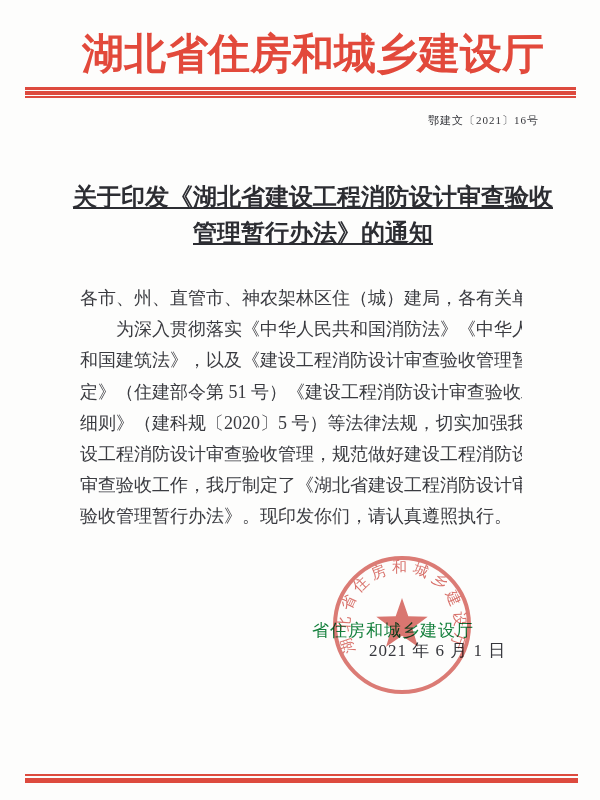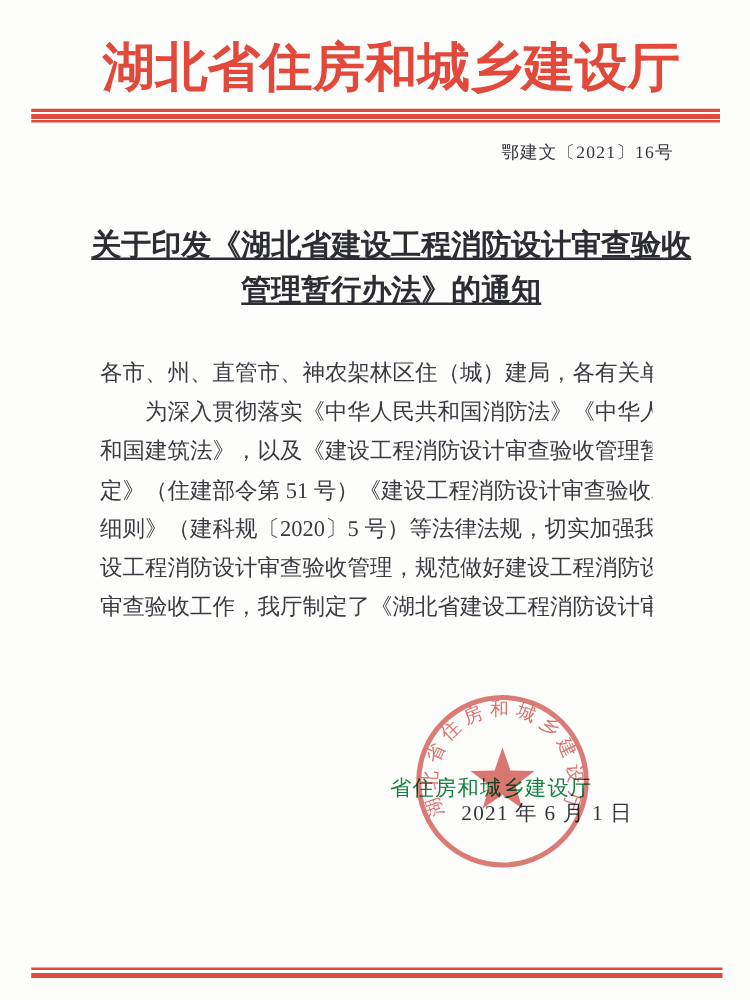--- a/index.html
+++ b/index.html
@@ -32,21 +32,21 @@
     background: linear-gradient(to bottom,
       #dd4a3e 0px, #dd4a3e 3px,
       #fdfdfc 3px, #fdfdfc 4.5px,
       #dd4a3e 4.5px, #dd4a3e 8px,
       #fdfdfc 8px, #fdfdfc 9px,
       #dd4a3e 9px, #dd4a3e 11px);
   }
 
   .doc-no {
     position: absolute; top: 113px; right: 87px;
-    font-size: 14px; color: #35363b;
+    font-size: 11px; color: #35363b;
     letter-spacing: 1px;
     white-space: nowrap;
   }
 
   .title {
     position: absolute; top: 179px; left: 0; right: 0;
     text-align: center;
     font-size: 24px; font-weight: bold;
     color: #2c2d32;
     line-height: 36px;
@@ -122,20 +122,21 @@
   </div>
 
   <div class="body-text">
     <div class="line">各市、州、直管市、神农架林区住（城）建局，各有关单位：</div>
     <div class="line jl indent">为深入贯彻落实《中华人民共和国消防法》《中华人民共</div>
     <div class="line jl">和国建筑法》，以及《建设工程消防设计审查验收管理暂行规</div>
     <div class="line jl">定》（住建部令第 51 号）《建设工程消防设计审查验收工作</div>
     <div class="line jl">细则》（建科规〔2020〕5 号）等法律法规，切实加强我省建</div>
     <div class="line jl">设工程消防设计审查验收管理，规范做好建设工程消防设计</div>
     <div class="line jl">审查验收工作，我厅制定了《湖北省建设工程消防设计审查</div>
+    <div class="line">验收管理暂行办法》。现印发你们，请认真遵照执行。</div>
   </div>
 
   <div class="sig-agency">省住房和城乡建设厅</div>
 
   <div class="sig-date">2021 年 6 月 1 日</div>
 
 
   <svg class="seal" viewBox="0 0 150 150" aria-hidden="true">
     <circle cx="75" cy="72" r="67" fill="none" stroke="#cf4840" stroke-width="4" opacity="0.82"></circle>
     <polygon points="75,45 81.3,63.3 100.7,63.7 85.3,75.3 90.9,93.8 75,82.8 59.1,93.8 64.7,75.3 49.3,63.7 68.7,63.3" fill="#cf4840" opacity="0.85"></polygon>

